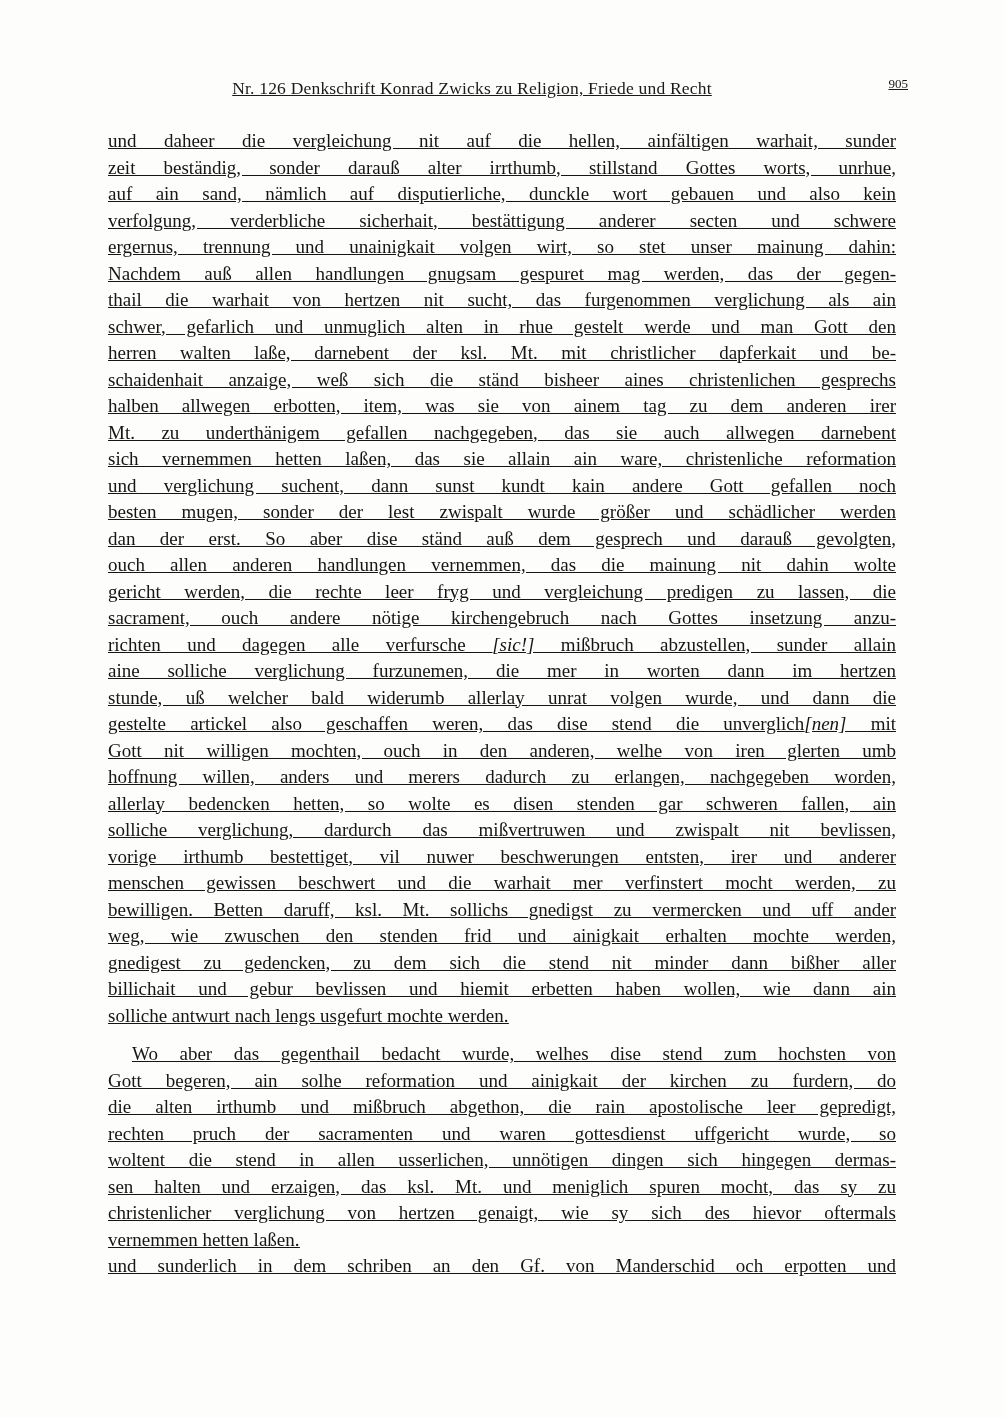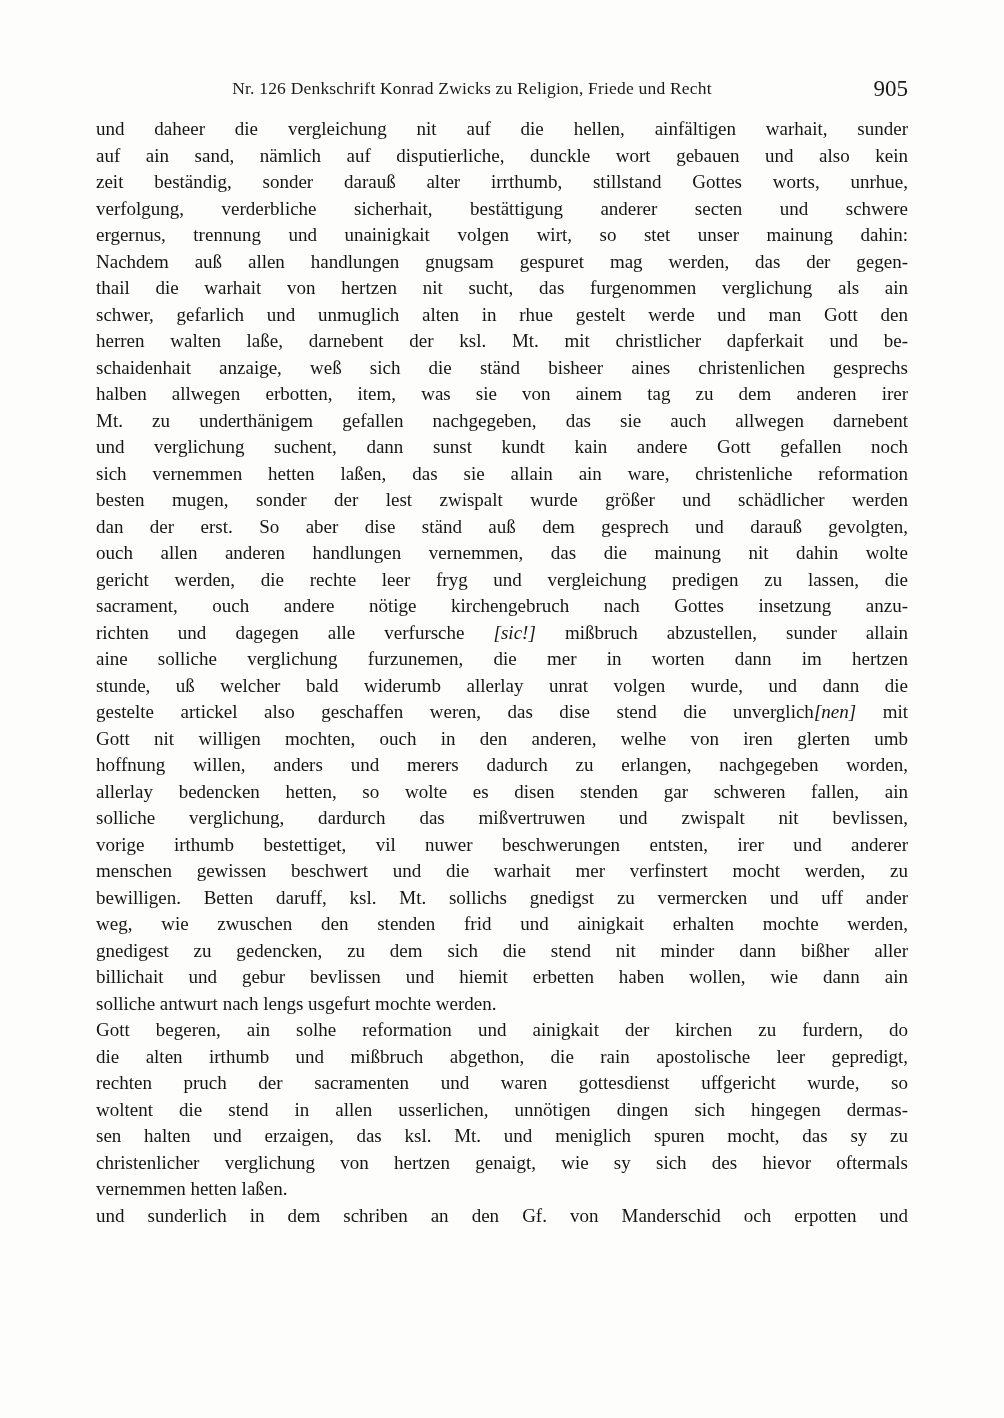--- a/index.html
+++ b/index.html
@@ -1,15 +1,15 @@
 <!DOCTYPE html>
 <html><head>
 <meta charset="utf-8">
 <style>
-  * { margin: 0; padding: 0; box-sizing: border-box; }
+  * { margin: 0; padding: 0; box-sizing: border-box; text-decoration: underline; }
   html, body { background: #ffffff; }
   body {
     width: 1004px;
     height: 1418px;
     font-family: "Liberation Serif", serif;
     color: #161616;
     position: relative;
     overflow: hidden;
   }
   .page {
@@ -33,30 +33,30 @@
     text-align: center;
     font-size: 17.5px;
     letter-spacing: 0.2px;
     color: #1a1a1a;
     white-space: nowrap;
   }
   .page-number {
     position: absolute;
     right: 0;
     top: -2px;
-    font-size: 23px;
+    font-size: 13px;
     color: #1a1a1a;
   }
   .text-block {
     position: absolute;
     top: 116px;
     left: 96px;
     width: 812px;
   }
-  .paragraph { margin: 0; }
+  .paragraph { margin: 12px; }
   .line {
     font-size: 19px;
     line-height: 26.5px;
     text-align: justify;
     text-align-last: justify;
     text-justify: inter-word;
     color: #151515;
   }
   .line-last {
     text-align: right;
@@ -71,33 +71,33 @@
 <div class="page">
   <div class="running-header">
     <div class="running-head-text">Nr. 126 Denkschrift Konrad Zwicks zu Religion, Friede und Recht</div>
     <div class="page-number">905</div>
   </div>
 
   <div class="text-block">
 
   <div class="paragraph">
         <div class="line">und daheer die vergleichung nit auf die hellen, ainfältigen warhait, sunder</div>
+        <div class="line">zeit beständig, sonder darauß alter irrthumb, stillstand Gottes worts, unrhue,</div>
         <div class="line">auf ain sand, nämlich auf disputierliche, dunckle wort gebauen und also kein</div>
-        <div class="line">zeit beständig, sonder darauß alter irrthumb, stillstand Gottes worts, unrhue,</div>
         <div class="line">verfolgung, verderbliche sicherhait, bestättigung anderer secten und schwere</div>
         <div class="line">ergernus, trennung und unainigkait volgen wirt, so stet unser mainung dahin:</div>
         <div class="line">Nachdem auß allen handlungen gnugsam gespuret mag werden, das der gegen-</div>
         <div class="line">thail die warhait von hertzen nit sucht, das furgenommen verglichung als ain</div>
         <div class="line">schwer, gefarlich und unmuglich alten in rhue gestelt werde und man Gott den</div>
         <div class="line">herren walten laße, darnebent der ksl. Mt. mit christlicher dapferkait und be-</div>
         <div class="line">schaidenhait anzaige, weß sich die ständ bisheer aines christenlichen gesprechs</div>
         <div class="line">halben allwegen erbotten, item, was sie von ainem tag zu dem anderen irer</div>
         <div class="line">Mt. zu underthänigem gefallen nachgegeben, das sie auch allwegen darnebent</div>
+        <div class="line">sich vernemmen hetten laßen, das sie allain ain ware, christenliche reformation</div>
         <div class="line">und verglichung suchent, dann sunst kundt kain andere Gott gefallen noch</div>
-        <div class="line">sich vernemmen hetten laßen, das sie allain ain ware, christenliche reformation</div>
         <div class="line">besten mugen, sonder der lest zwispalt wurde größer und schädlicher werden</div>
         <div class="line">dan der erst. So aber dise ständ auß dem gesprech und darauß gevolgten,</div>
         <div class="line">ouch allen anderen handlungen vernemmen, das die mainung nit dahin wolte</div>
         <div class="line">gericht werden, die rechte leer fryg und vergleichung predigen zu lassen, die</div>
         <div class="line">sacrament, ouch andere nötige kirchengebruch nach Gottes insetzung anzu-</div>
         <div class="line">richten und dagegen alle verfursche <em>[sic!]</em> mißbruch abzustellen, sunder allain</div>
         <div class="line">aine solliche verglichung furzunemen, die mer in worten dann im hertzen</div>
         <div class="line">stunde, uß welcher bald widerumb allerlay unrat volgen wurde, und dann die</div>
         <div class="line">gestelte artickel also geschaffen weren, das dise stend die unverglich<em>[nen]</em> mit</div>
         <div class="line">Gott nit willigen mochten, ouch in den anderen, welhe von iren glerten umb</div>
@@ -106,20 +106,21 @@
         <div class="line">solliche verglichung, dardurch das mißvertruwen und zwispalt nit bevlissen,</div>
         <div class="line">vorige irthumb bestettiget, vil nuwer beschwerungen entsten, irer und anderer</div>
         <div class="line">menschen gewissen beschwert und die warhait mer verfinstert mocht werden, zu</div>
         <div class="line">bewilligen. Betten daruff, ksl. Mt. sollichs gnedigst zu vermercken und uff ander</div>
         <div class="line">weg, wie zwuschen den stenden frid und ainigkait erhalten mochte werden,</div>
         <div class="line">gnedigest zu gedencken, zu dem sich die stend nit minder dann bißher aller</div>
         <div class="line">billichait und gebur bevlissen und hiemit erbetten haben wollen, wie dann ain</div>
         <div class="line line-last">solliche antwurt nach lengs usgefurt mochte werden.</div>
       </div>
       <div class="paragraph">
+        <div class="line line-indent">Wo aber das gegenthail bedacht wurde, welhes dise stend zum hochsten von</div>
         <div class="line">Gott begeren, ain solhe reformation und ainigkait der kirchen zu furdern, do</div>
         <div class="line">die alten irthumb und mißbruch abgethon, die rain apostolische leer gepredigt,</div>
         <div class="line">rechten pruch der sacramenten und waren gottesdienst uffgericht wurde, so</div>
         <div class="line">woltent die stend in allen usserlichen, unnötigen dingen sich hingegen dermas-</div>
         <div class="line">sen halten und erzaigen, das ksl. Mt. und meniglich spuren mocht, das sy zu</div>
         <div class="line">christenlicher verglichung von hertzen genaigt, wie sy sich des hievor oftermals</div>
         <div class="line line-last">vernemmen hetten laßen.</div>
         <div class="line">und sunderlich in dem schriben an den Gf. von Manderschid och erpotten und</div>
       </div>
     </div>

